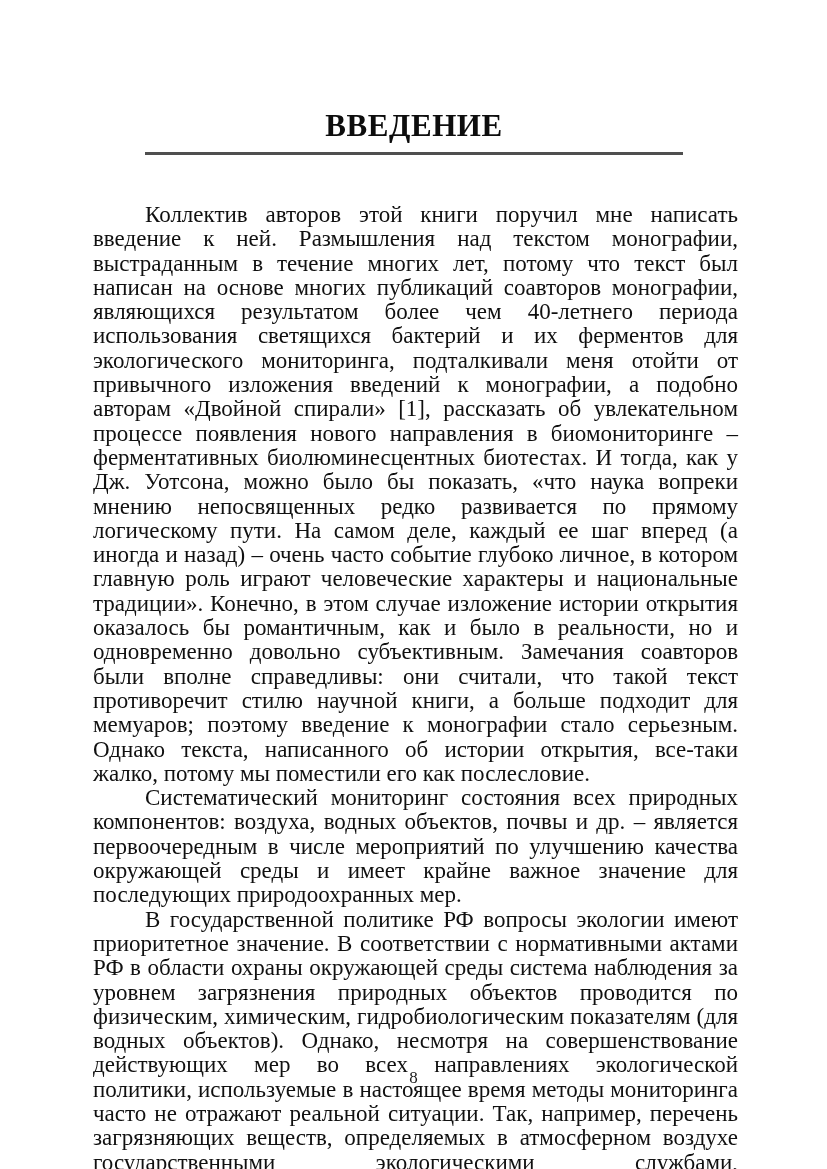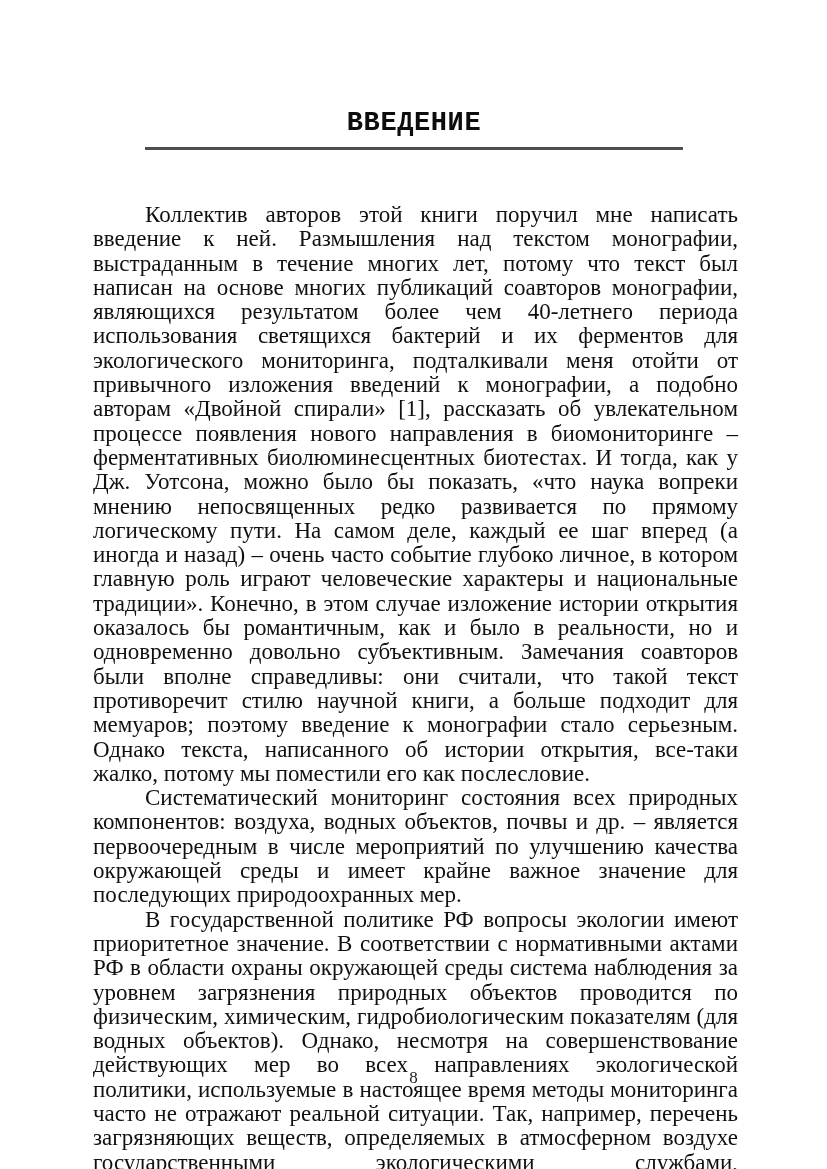--- a/index.html
+++ b/index.html
@@ -23,23 +23,23 @@
   .heading-block {
     position: absolute;
     left: 145px;
     top: 108px;
     width: 538px;
   }
 
   .page-heading {
     margin: 0;
     padding: 0;
-    font-family: Liberation Mono, monospace;
+    font-family: Liberation Serif, serif;
     font-weight: bold;
-    font-size: 27px;
+    font-size: 31px;
     letter-spacing: 0.6px;
     line-height: 1.15;
     text-align: center;
     color: #0d0d0d;
     white-space: nowrap;
   }
 
   .heading-rule {
     margin-top: 8px;
     width: 538px;

